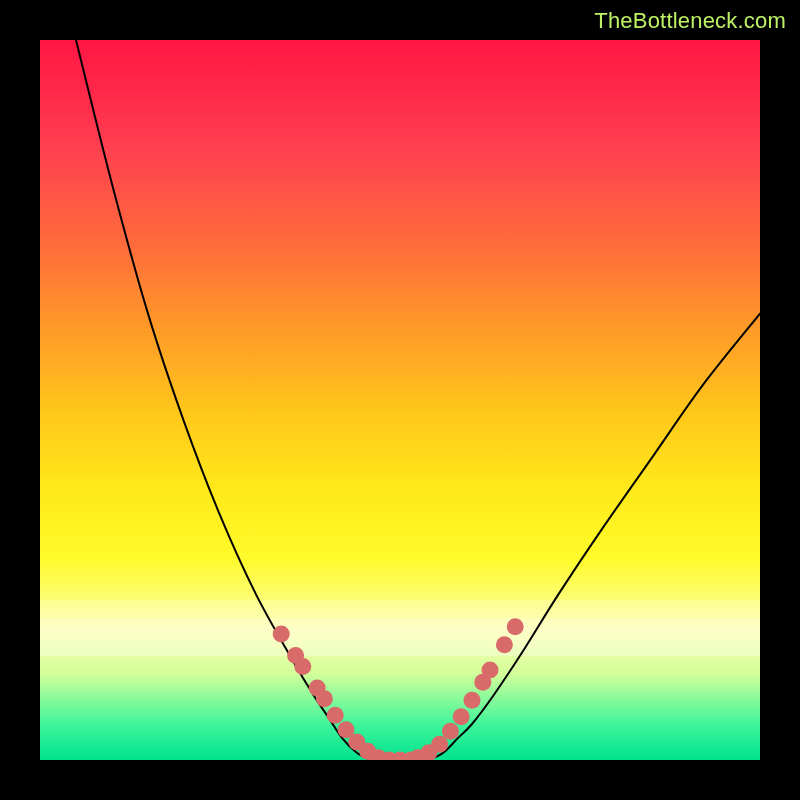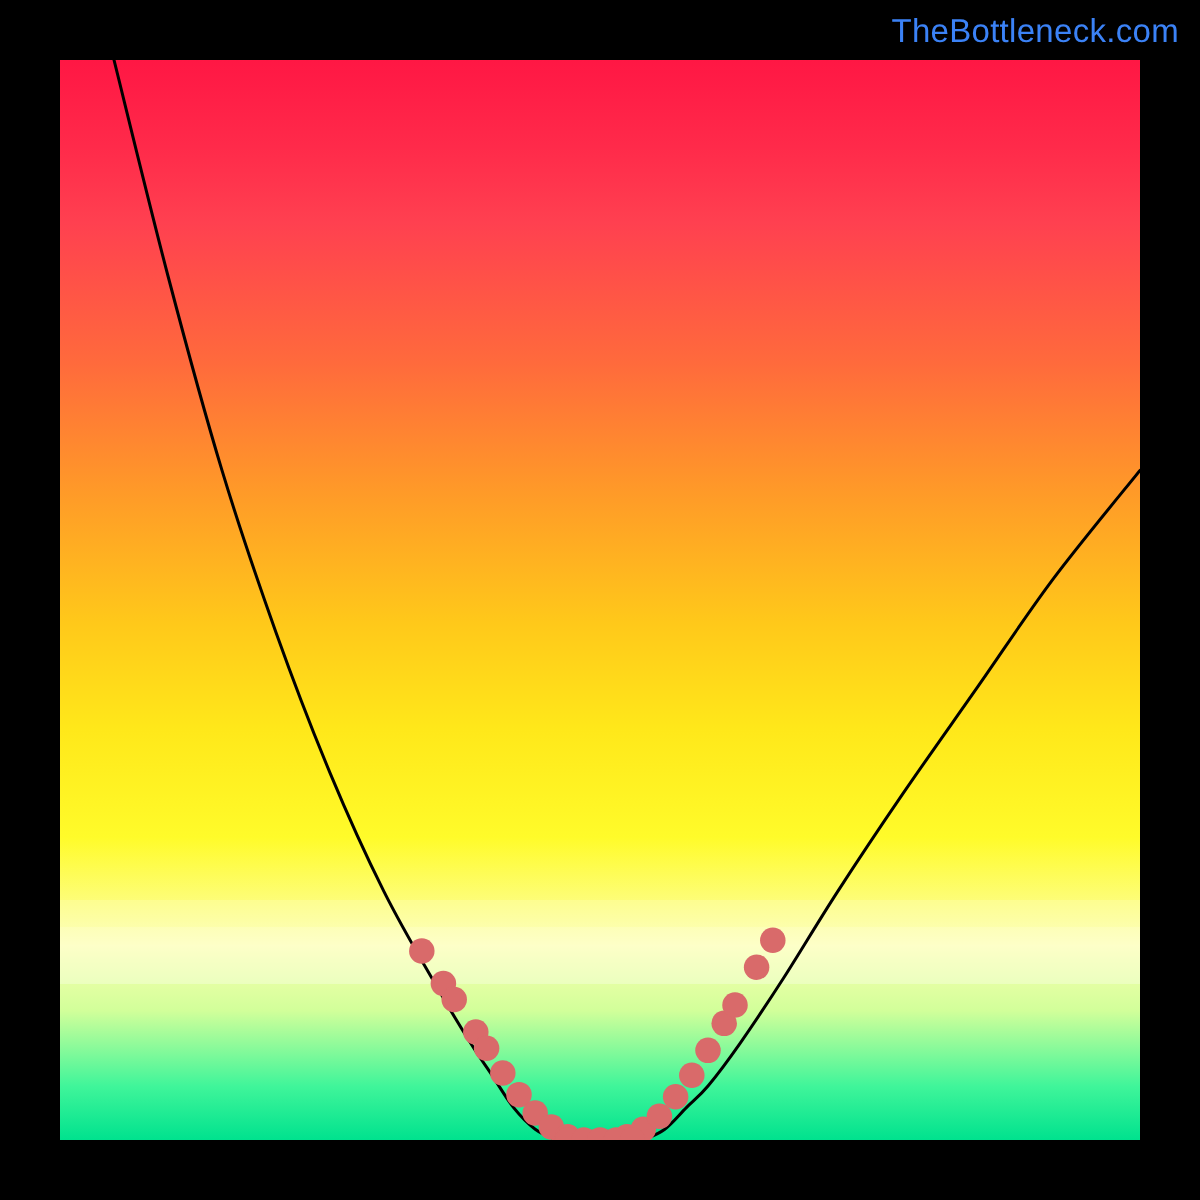--- a/index.html
+++ b/index.html
@@ -42,21 +42,21 @@
     position: absolute;
     left: 40px;
     top: 40px;
     width: 720px;
     height: 720px;
   }
   .watermark {
     position: absolute;
     top: 8px;
     right: 14px;
-    color: #3b82f6;
+    color: #bef264;
     font-size: 22px;
     font-weight: 500;
     letter-spacing: 0.2px;
     user-select: none;
     pointer-events: none;
   }
 </style>
 </head>
 <body>
 

